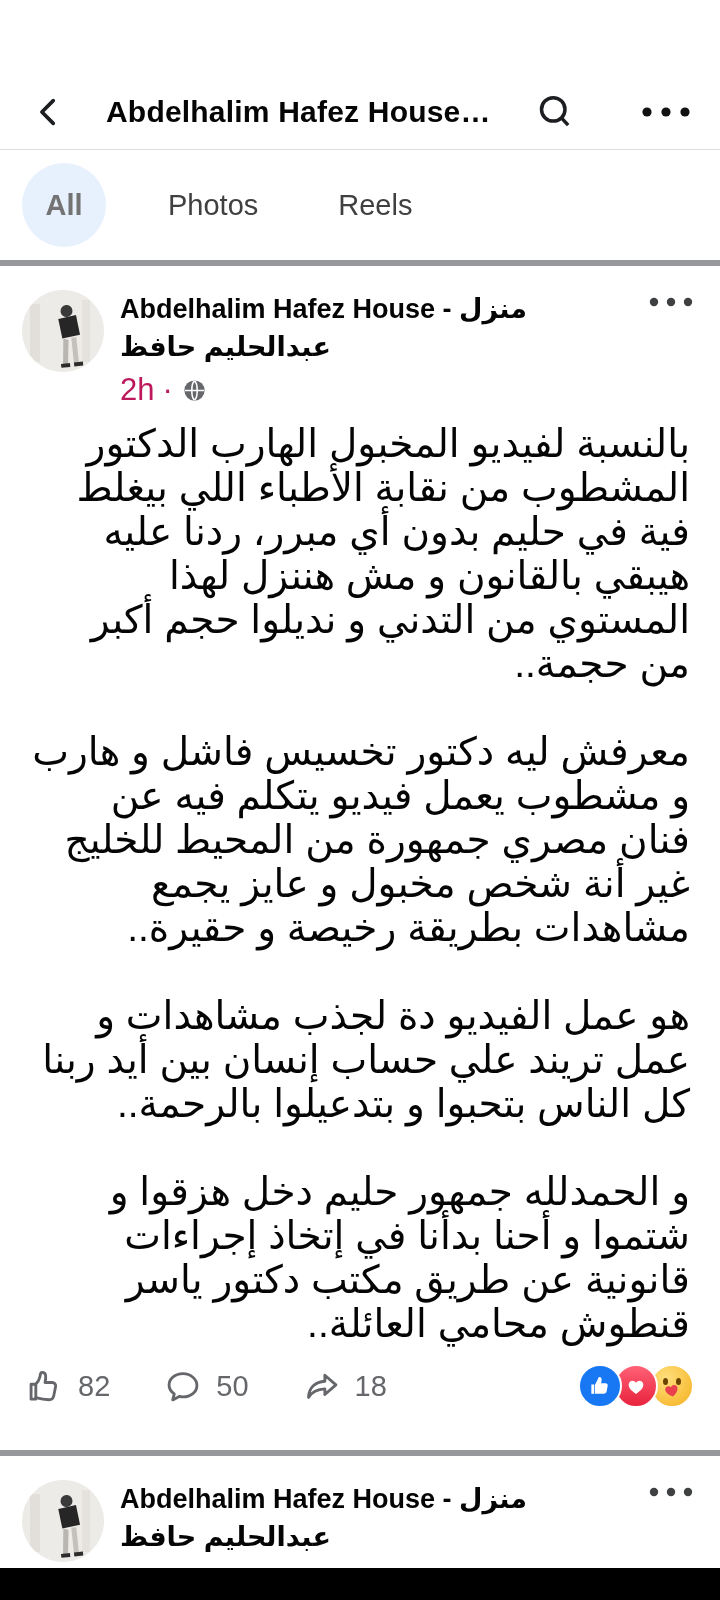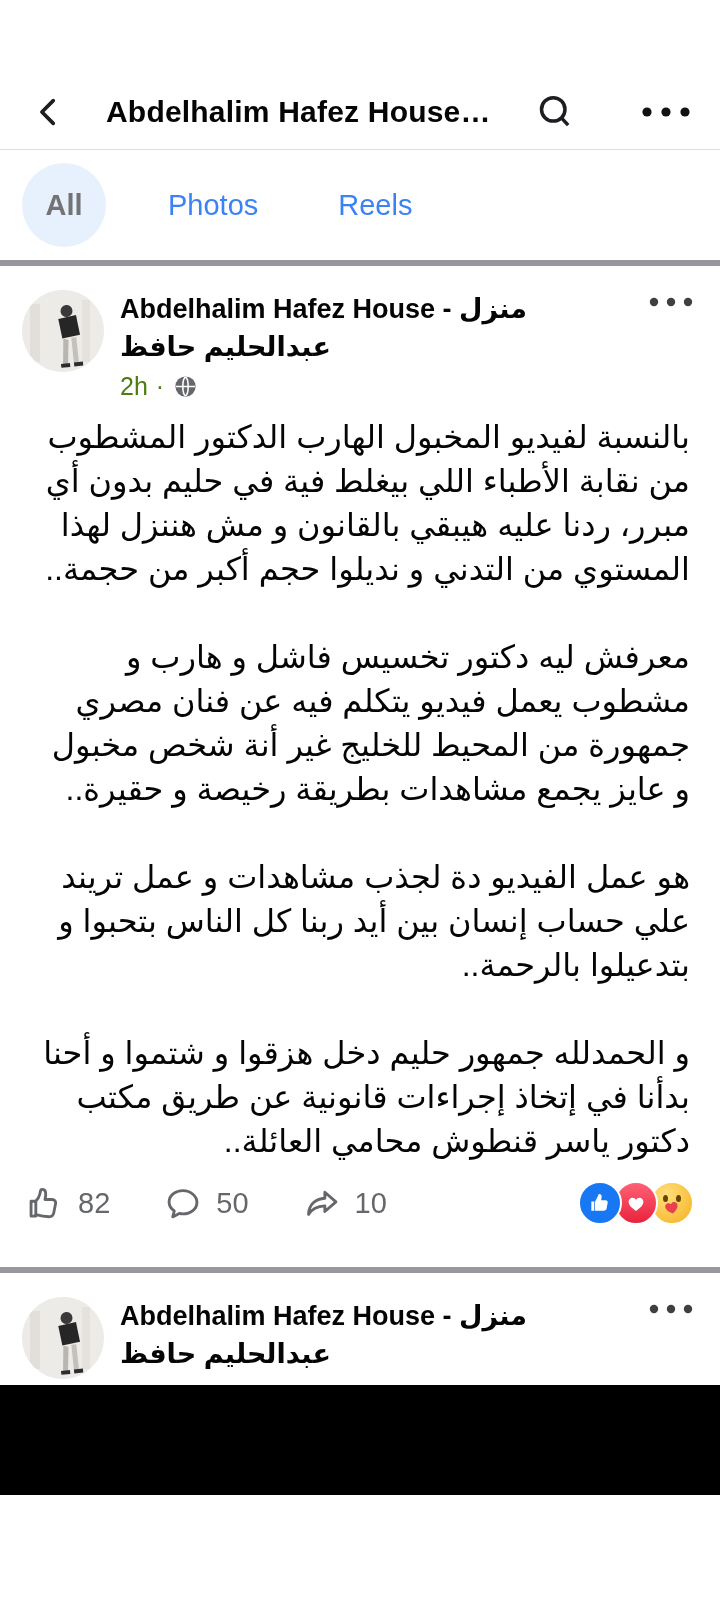--- a/index.html
+++ b/index.html
@@ -9,36 +9,36 @@
   .statusbar{height:74px;flex:none;}
   
   .topnav{height:76px;flex:none;display:flex;align-items:center;padding:0 26px;border-bottom:1px solid #dcdee2;box-sizing:border-box;}
   .back-btn{width:46px;height:46px;border:none;background:none;padding:0;display:flex;align-items:center;justify-content:center;cursor:pointer;}
   .page-title{font-size:30px;font-weight:700;margin:0 0 0 34px;letter-spacing:.2px;white-space:nowrap;overflow:hidden;flex:1;}
   .search-btn,.dots-btn{border:none;background:none;padding:0;display:flex;align-items:center;justify-content:center;cursor:pointer;}
   .search-btn{width:50px;height:50px;margin-right:58px;}
   .dots-btn{width:56px;height:50px;}
   
   .tabs{height:110px;flex:none;display:flex;align-items:center;padding-left:22px;}
-  .tab{font-size:29px;color:#3b82f6;display:flex;align-items:center;justify-content:center;cursor:pointer;}
+  .tab{font-size:29px;color:#404040;display:flex;align-items:center;justify-content:center;cursor:pointer;}
   .tab.active{width:84px;height:84px;border-radius:50%;background:#e7f1fd;color:#737373;font-weight:600;}
   .tab.plain{margin-left:44px;padding:0 18px;}
   
   .sep-thick{height:6px;flex:none;background:#96989b;}
   
   .post{background:#fff;}
   .post-header{display:flex;align-items:flex-start;padding:24px 24px 0 22px;}
   .avatar{width:82px;height:82px;border-radius:50%;overflow:hidden;flex:none;cursor:pointer;background:#edebe8;}
   .head-text{margin-left:16px;flex:1;min-width:0;}
   .post-author{font-size:27px;font-weight:700;line-height:38px;max-width:472px;cursor:pointer;}
-  .post-meta{display:flex;align-items:center;margin-top:6px;color:#4d7c0f;font-size:25px;}
+  .post-meta{display:flex;align-items:center;margin-top:6px;color:#be185d;font-size:31px;}
   .post-meta .middot{margin:0 8px;}
   .post-menu{border:none;background:none;padding:6px 2px;margin-left:auto;cursor:pointer;display:flex;}
   
-  .post-body{padding:14px 30px 0 30px;direction:rtl;text-align:right;font-size:32px;line-height:44px;color:#050505;}
+  .post-body{padding:14px 30px 0 30px;direction:rtl;text-align:right;font-size:39px;line-height:44px;color:#050505;}
   .post-body p{margin:0 0 44px 0;}
   .post-body p:last-child{margin-bottom:0;}
   
   .action-bar{display:flex;align-items:center;padding:18px 26px 42px 26px;}
   .action{display:flex;align-items:center;border:none;background:none;padding:0;margin-right:54px;cursor:pointer;color:#65676b;font-size:29px;font-family:inherit;}
   .action svg{margin-right:14px;}
   .reactions{margin-left:auto;display:flex;align-items:center;cursor:pointer;}
   .rx{width:40px;height:40px;border-radius:50%;flex:none;display:flex;align-items:center;justify-content:center;border:2px solid #fff;box-sizing:content-box;}
   .rx.like{background:#1878f3;z-index:3;}
   .rx.love{background:linear-gradient(#ff6176,#e8233d);z-index:2;margin-left:-8px;}
@@ -143,21 +143,21 @@
       <button class="action">
         <svg width="38" height="38" viewBox="0 0 24 24" fill="none" stroke="#65676b" stroke-width="1.8" stroke-linejoin="round">
           <path d="M12 4.2c-4.9 0-8.8 3.2-8.8 7.2 0 2.3 1.3 4.3 3.3 5.6l-1 3.8 4.1-2.2c.8.2 1.6.3 2.4.3 4.9 0 8.8-3.2 8.8-7.2S16.9 4.2 12 4.2z"></path>
         </svg>
         <span>50</span>
       </button>
       <button class="action">
         <svg width="38" height="38" viewBox="0 0 24 24" fill="none" stroke="#65676b" stroke-width="1.8" stroke-linejoin="round">
           <path d="M13.8 5.2l7 6.1-7 6.1v-3.6c-5 .2-8.3 2.1-10.3 5.4.2-6.3 4.4-9.8 10.3-10.2V5.2z"></path>
         </svg>
-        <span>10</span>
+        <span>18</span>
       </button>
 
       <div class="reactions">
         <span class="rx like">
           <svg width="26" height="26" viewBox="0 0 24 24" fill="#fff">
             <path d="M4 10.6h2.7v8.6H4z"></path>
             <path d="M7.4 19.2V10.8l2.7-5.2c.2-.9.6-1.8 1.5-1.8 1.1 0 1.9.9 1.9 2.1 0 1-.2 2.2-.5 3.5h4.2c1.2 0 2.1 1.1 1.9 2.3l-1 5.4c-.2 1.2-1.3 2.1-2.5 2.1H7.4z"></path>
           </svg>
         </span>
         <span class="rx love">

